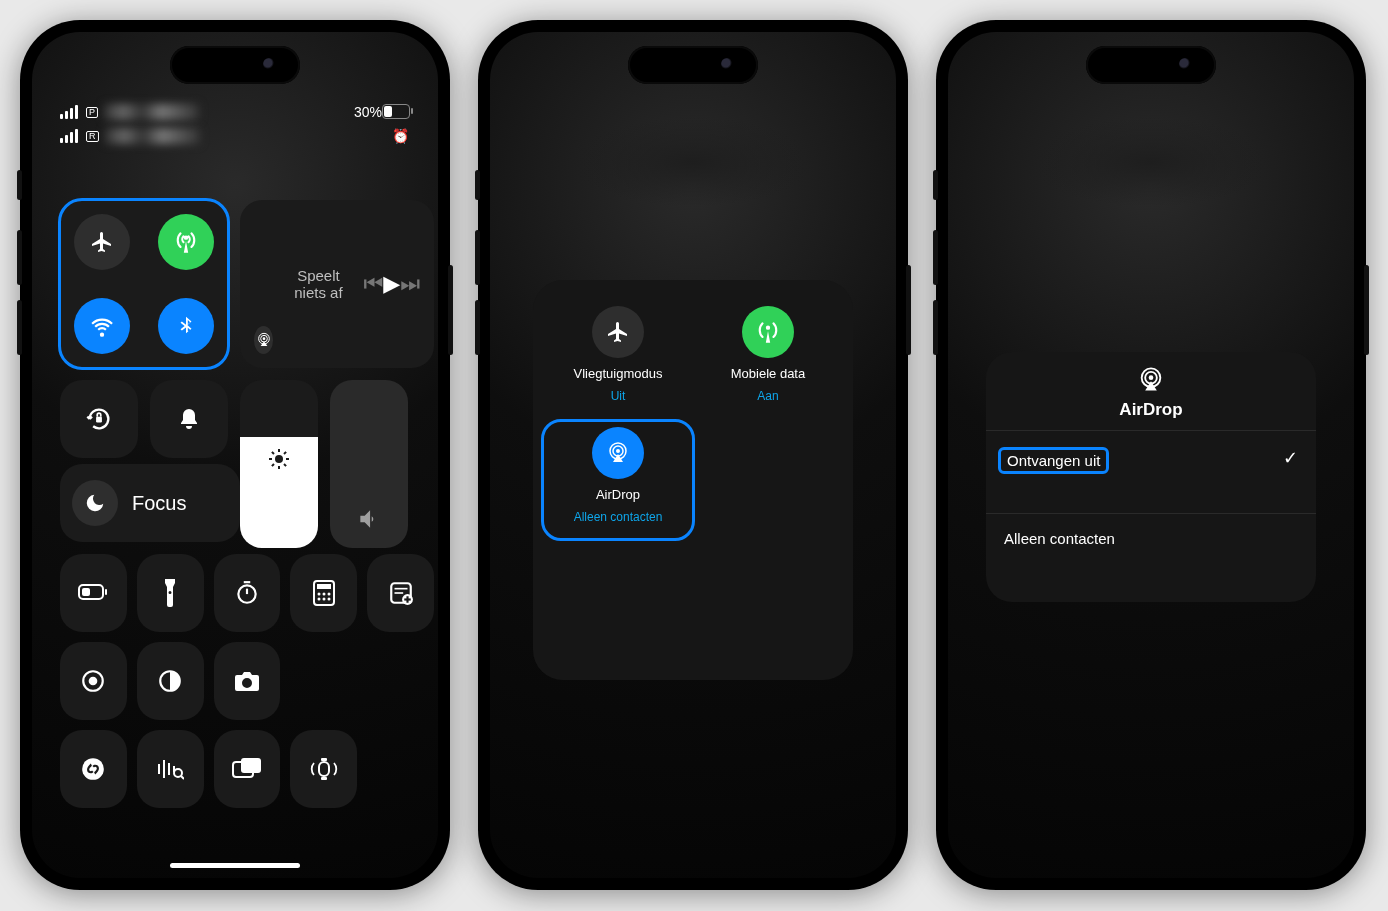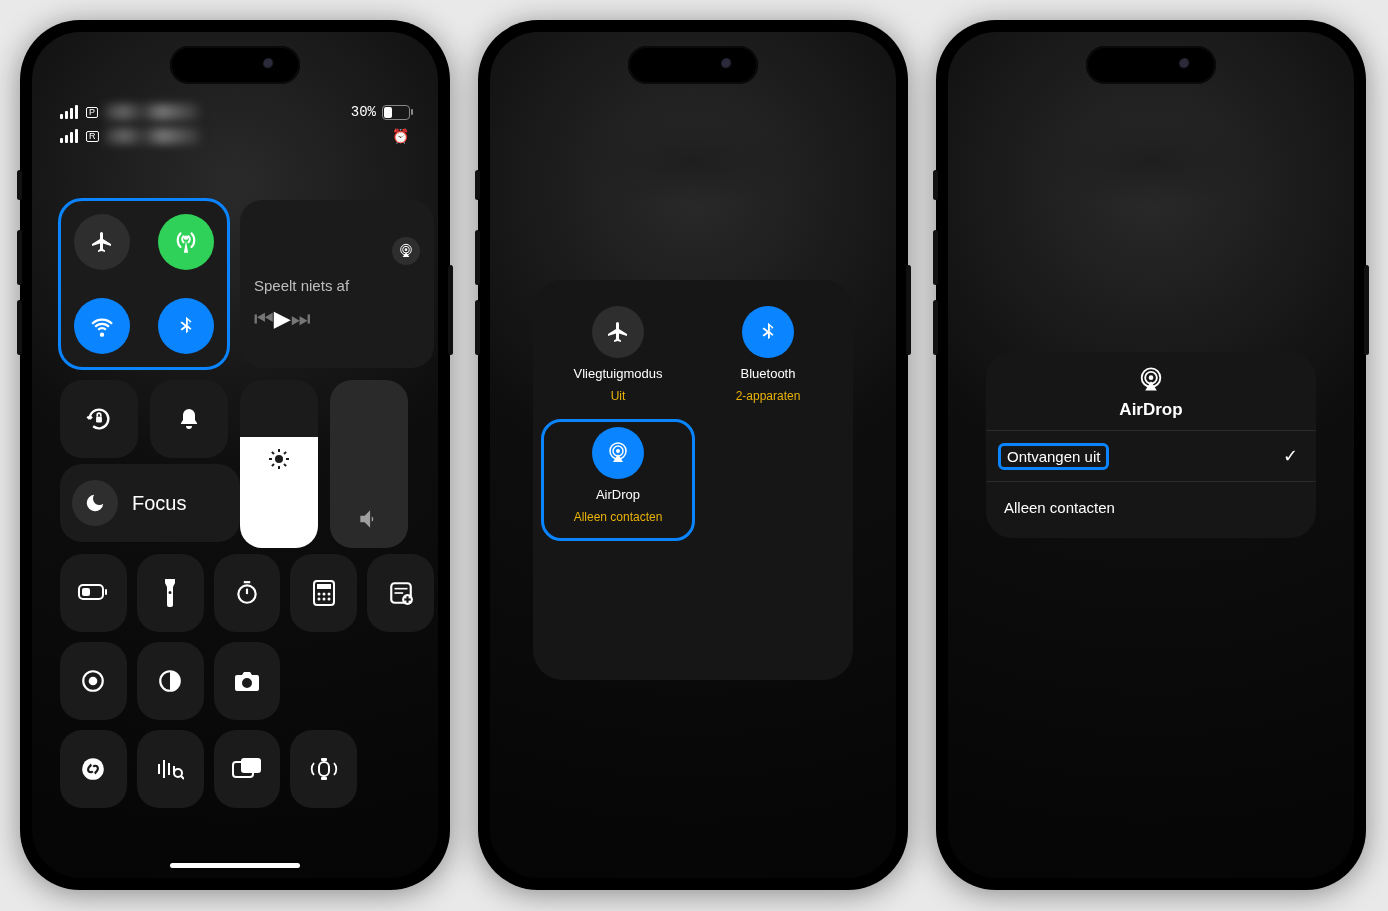--- a/index.html
+++ b/index.html
@@ -23,35 +23,35 @@
   .phone .mute{left:-3px;top:150px;width:5px;height:30px;}
   
   .status{color:#fff;font-size:14px;position:absolute;top:68px;left:0;right:0;padding:0 28px;}
   .status .row{display:flex;justify-content:space-between;align-items:center;height:24px;}
   .bars{display:inline-flex;align-items:flex-end;gap:2px;margin-right:4px;}
   .bars i{width:3px;background:#fff;display:block;border-radius:1px;}
   .bars i:nth-child(1){height:5px}.bars i:nth-child(2){height:8px}.bars i:nth-child(3){height:11px}.bars i:nth-child(4){height:14px}
   .simtag{font-size:9px;border:1px solid #fff;border-radius:2px;padding:0 2px;line-height:9px;margin-right:2px;}
   .carrier{filter:blur(4px);background:linear-gradient(90deg,#333 0,#666 20%,#333 40%,#777 60%,#333 100%);
     color:transparent;border-radius:3px;padding:0 8px;}
-  .batt{display:inline-flex;align-items:flex-end;gap:6px;font-family:Liberation Mono, monospace;}
+  .batt{display:inline-flex;align-items:flex-start;}
   .batt-shell{width:26px;height:13px;border:1px solid #888;border-radius:4px;position:relative;}
   .batt-shell::after{content:"";position:absolute;right:-4px;top:3px;width:2px;height:6px;background:#888;border-radius:1px;}
   .batt-fill{position:absolute;left:1px;top:1px;bottom:1px;background:#fff;border-radius:2px;}
   .alarm{font-size:14px;}
   
   .cc{position:absolute;top:168px;left:28px;right:28px;bottom:28px;}
   .tile{background:#1b1b1b;border-radius:22px;position:absolute;color:#fff;display:flex;align-items:center;justify-content:center;}
   .hl{outline:3px solid #0a84ff;outline-offset:-1px;}
   .conn{left:0;top:0;width:168px;height:168px;display:grid;grid-template-columns:1fr 1fr;grid-template-rows:1fr 1fr;
     place-items:center;gap:0;}
   .circle{width:56px;height:56px;border-radius:50%;display:flex;align-items:center;justify-content:center;}
   .c-grey{background:#2e2e2e;} .c-green{background:#30d158;} .c-blue{background:#0a84ff;}
-  .media{left:180px;top:0;width:194px;height:168px;flex-direction:column;gap:12px;padding:14px;box-sizing:border-box;
-    align-items:flex-start;}
+  .media{left:180px;top:0;width:194px;height:168px;flex-direction:row;gap:12px;padding:14px;box-sizing:border-box;
+    align-items:center;}
   .media .airplay{align-self:flex-end;width:28px;height:28px;border-radius:50%;background:#2e2e2e;
     display:flex;align-items:center;justify-content:center;}
   .media .np{font-size:15px;color:#bfbfbf;text-align:center;}
   .media .controls{display:flex;justify-content:space-around;align-items:center;font-size:22px;color:#fff;}
   .media .controls .dim{opacity:.4;}
   .small{width:78px;height:78px;}
   .focus{left:0;top:264px;width:168px;height:78px;justify-content:flex-start;padding-left:12px;gap:14px;}
   .focus .circle{width:46px;height:46px;}
   .slider{width:78px;height:168px;flex-direction:column;justify-content:flex-end;overflow:hidden;}
   .slider .fill{width:100%;background:#fff;display:flex;align-items:flex-start;justify-content:center;padding-top:10px;}
@@ -61,28 +61,28 @@
   .homebar{position:absolute;bottom:10px;left:50%;transform:translateX(-50%);width:130px;height:5px;
     border-radius:3px;background:#fff;}
   svg{display:block;}
   .white{fill:#fff;} .wstroke{stroke:#fff;fill:none;}
   
   .conn-expand{position:absolute;top:248px;left:50%;transform:translateX(-50%);width:320px;height:400px;
     background:#161616;border-radius:30px;padding:20px 10px;box-sizing:border-box;
     display:grid;grid-template-columns:1fr 1fr;grid-template-rows:1fr 1fr 1fr;gap:4px 0;}
   .conn-item{display:flex;flex-direction:column;align-items:center;justify-content:flex-start;gap:8px;color:#fff;
     font-size:13px;text-align:center;padding-top:6px;border-radius:18px;}
-  .conn-item .sub{color:#eab308;font-size:12px;}
+  .conn-item .sub{color:#0ea5e9;font-size:12px;}
   .conn-item .circle{width:52px;height:52px;}
   
   .adrop{position:absolute;top:320px;left:50%;transform:translateX(-50%);width:330px;
     background:#161616;border-radius:26px;padding:14px 0 6px;color:#fff;}
   .adrop .head{display:flex;flex-direction:column;align-items:center;gap:6px;padding-bottom:10px;}
   .adrop .title{font-size:17px;font-weight:600;}
-  .adrop .opt{height:50px;display:flex;align-items:center;justify-content:space-between;padding:0 18px;
+  .adrop .opt{height:50px;display:flex;align-items:flex-start;justify-content:space-between;padding:16px 18px;
     font-size:15px;border-top:1px solid #2a2a2a;}
   .adrop .check{font-size:18px;}
   .opt-hl{display:inline-block;border:3px solid #0a84ff;border-radius:6px;padding:2px 6px;margin-left:-6px;}
 </style>
 </head>
 <body>
 
 <div class="stage">
 
   <div class="phone p1">
@@ -328,27 +328,27 @@
         <div class="conn-item">
           <div class="circle c-grey">
               <svg width="24" height="24" viewBox="0 0 24 24">
                 <path class="white" d="M21 16v-2l-8-5V3.5a1.5 1.5 0 0 0-3 0V9l-8 5v2l8-2.5V19l-2 1.5V22l3.5-1 3.5 1v-1.5L13 19v-5.5l8 2.5z"></path>
               </svg>
             </div>
           <div>Vliegtuigmodus</div>
           <div class="sub">Uit</div>
         </div>
         <div class="conn-item">
-          <div class="circle c-blue">
-              <svg width="22" height="22" viewBox="0 0 24 24">
-                <path class="white" d="M12 2l6 5-4.5 4L18 15l-6 5V13.5L7.5 17 6 15.5 10.5 12 6 8.5 7.5 7 12 10.5V2zm2 3.5V10l2.5-2L14 5.5zm0 8.5v4.5L16.5 16 14 14z"></path>
+          <div class="circle c-green">
+              <svg width="26" height="26" viewBox="0 0 24 24">
+                <path class="white" d="M12 6a2 2 0 1 1 0 4 2 2 0 0 1 0-4zm0 5l2 11h-4l2-11zM6.3 3.3a1 1 0 0 1 1.4 1.4 8 8 0 0 0 0 11.3 1 1 0 0 1-1.4 1.4 10 10 0 0 1 0-14.1zm11.4 0a10 10 0 0 1 0 14.1 1 1 0 0 1-1.4-1.4 8 8 0 0 0 0-11.3 1 1 0 0 1 1.4-1.4z"></path>
               </svg>
             </div>
-          <div>Bluetooth</div>
-          <div class="sub">2-apparaten</div>
+          <div>Mobiele data</div>
+          <div class="sub">Aan</div>
         </div>
         <div class="conn-item hl">
           <div class="circle c-blue">
               <svg width="24" height="24" viewBox="0 0 24 24">
                 <circle cx="12" cy="10" r="8" class="wstroke" stroke-width="1.5"></circle>
                 <circle cx="12" cy="10" r="5" class="wstroke" stroke-width="1.5"></circle>
                 <circle cx="12" cy="10" r="2" class="white"></circle>
                 <path class="white" d="M12 13l5 8H7z"></path>
               </svg>
             </div>

